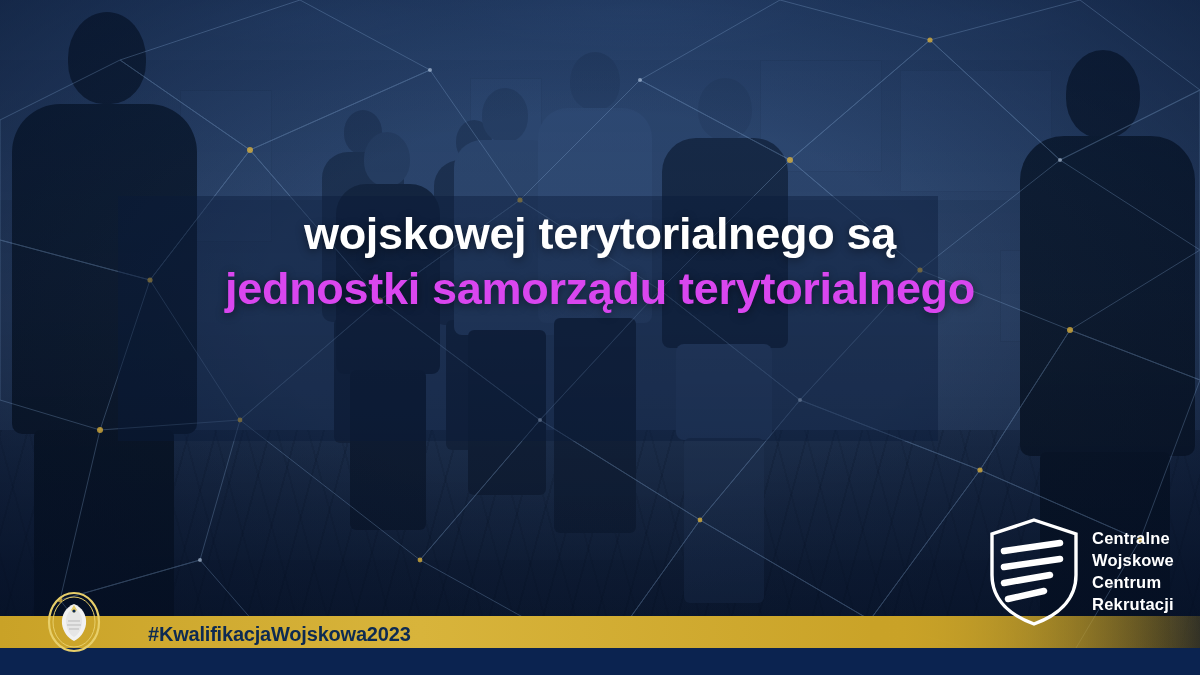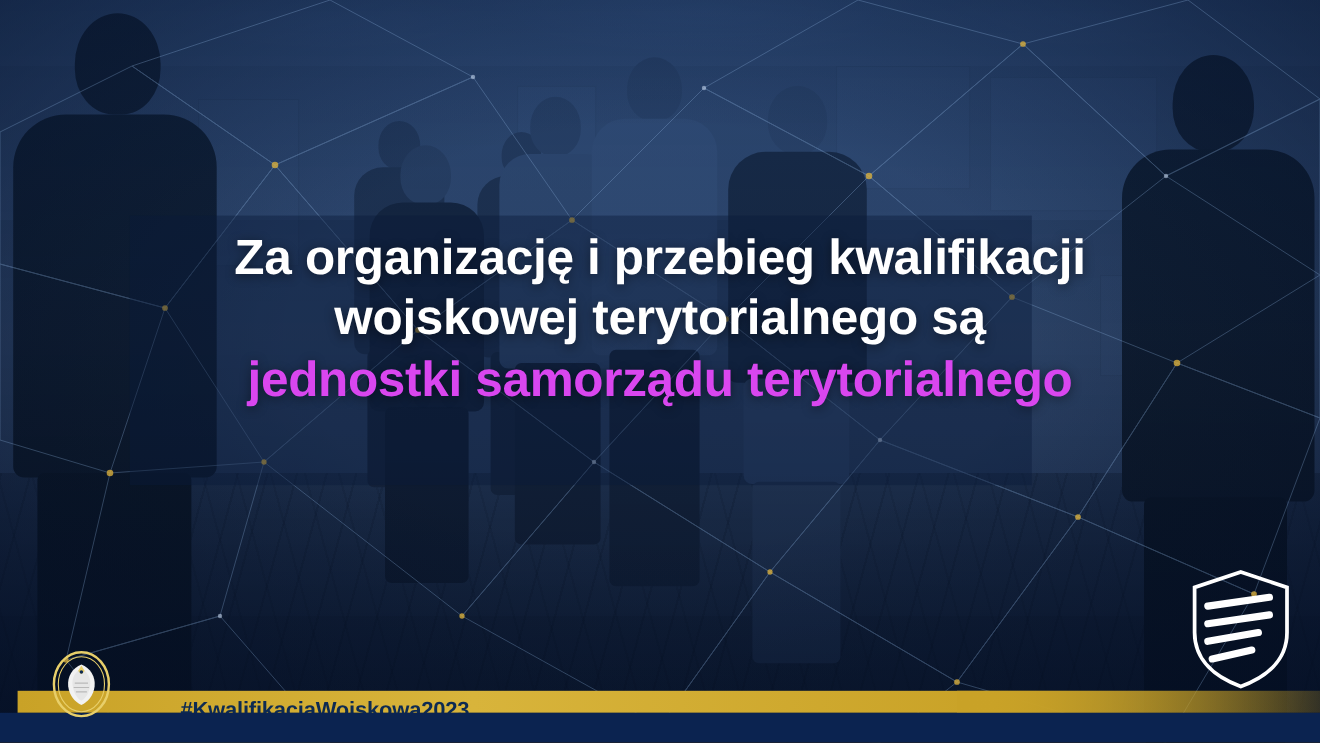--- a/index.html
+++ b/index.html
@@ -106,22 +106,22 @@
     font-weight: 700;
     color: #ffffff;
     letter-spacing: -0.3px;
     text-shadow: 0 2px 10px rgba(0,0,0,0.45);
   }
   .headline .l.accent { color: #d946ef; }
 
   
   .bottombar {
     position: absolute;
-    left: 16px; right: 0; bottom: 27px;
-    height: 20px;
+    left: 0; right: 0; bottom: 27px;
+    height: 32px;
     background: linear-gradient(90deg, #c9a227 0%, #d8b43b 35%, #c9a227 75%, #b8922040 100%);
   }
   .bottombar .fade {
     position: absolute; right: 0; top: 0; bottom: 0; width: 330px;
     background: linear-gradient(90deg, rgba(201,162,39,1) 0%, rgba(201,162,39,0) 100%);
   }
   .hashtag {
     position: absolute;
     left: 148px; top: 0; height: 36px;
     display: flex; align-items: center;
@@ -273,21 +273,20 @@
       <circle cx="1060" cy="160" r="2"></circle>
       <circle cx="540" cy="420" r="2"></circle>
       <circle cx="800" cy="400" r="2"></circle>
       <circle cx="200" cy="560" r="2"></circle>
       <circle cx="600" cy="660" r="2"></circle>
     </g>
   </svg>
 
   <div class="headline-shade"></div>
   <div class="headline">
-    <span class="l">Za organizację i przebieg kwalifikacji</span>
     <span class="l">wojskowej terytorialnego są</span>
     <span class="l accent">jednostki samorządu terytorialnego</span>
   </div>
 
   <div class="bottombar">
     <div class="fade"></div>
     <div class="hashtag">#KwalifikacjaWojskowa2023</div>
   </div>
   <div class="bottom-underline"></div>
 
@@ -305,15 +304,21 @@
     <svg class="cwcr-shield" viewBox="0 0 92 110">
       <path d="M46 3 L88 17 L88 58 C88 84 68 99 46 107 C24 99 4 84 4 58 L4 17 Z" fill="none" stroke="#ffffff" stroke-width="3.4"></path>
       <g stroke="#ffffff" stroke-width="6.5" stroke-linecap="round" fill="none">
         <path d="M16 34 L72 26"></path>
         <path d="M16 50 L72 42"></path>
         <path d="M16 66 L62 58"></path>
         <path d="M20 82 L56 74"></path>
       </g>
       <path d="M66 20 L84 16 L84 34 Z" fill="#0d2a52" opacity="0.0"></path>
     </svg>
+    <div class="cwcr-text">
+      <span>Centralne</span>
+      <span>Wojskowe</span>
+      <span>Centrum</span>
+      <span>Rekrutacji</span>
+    </div>
   </div>
 
 </div>
 
 </body></html>

